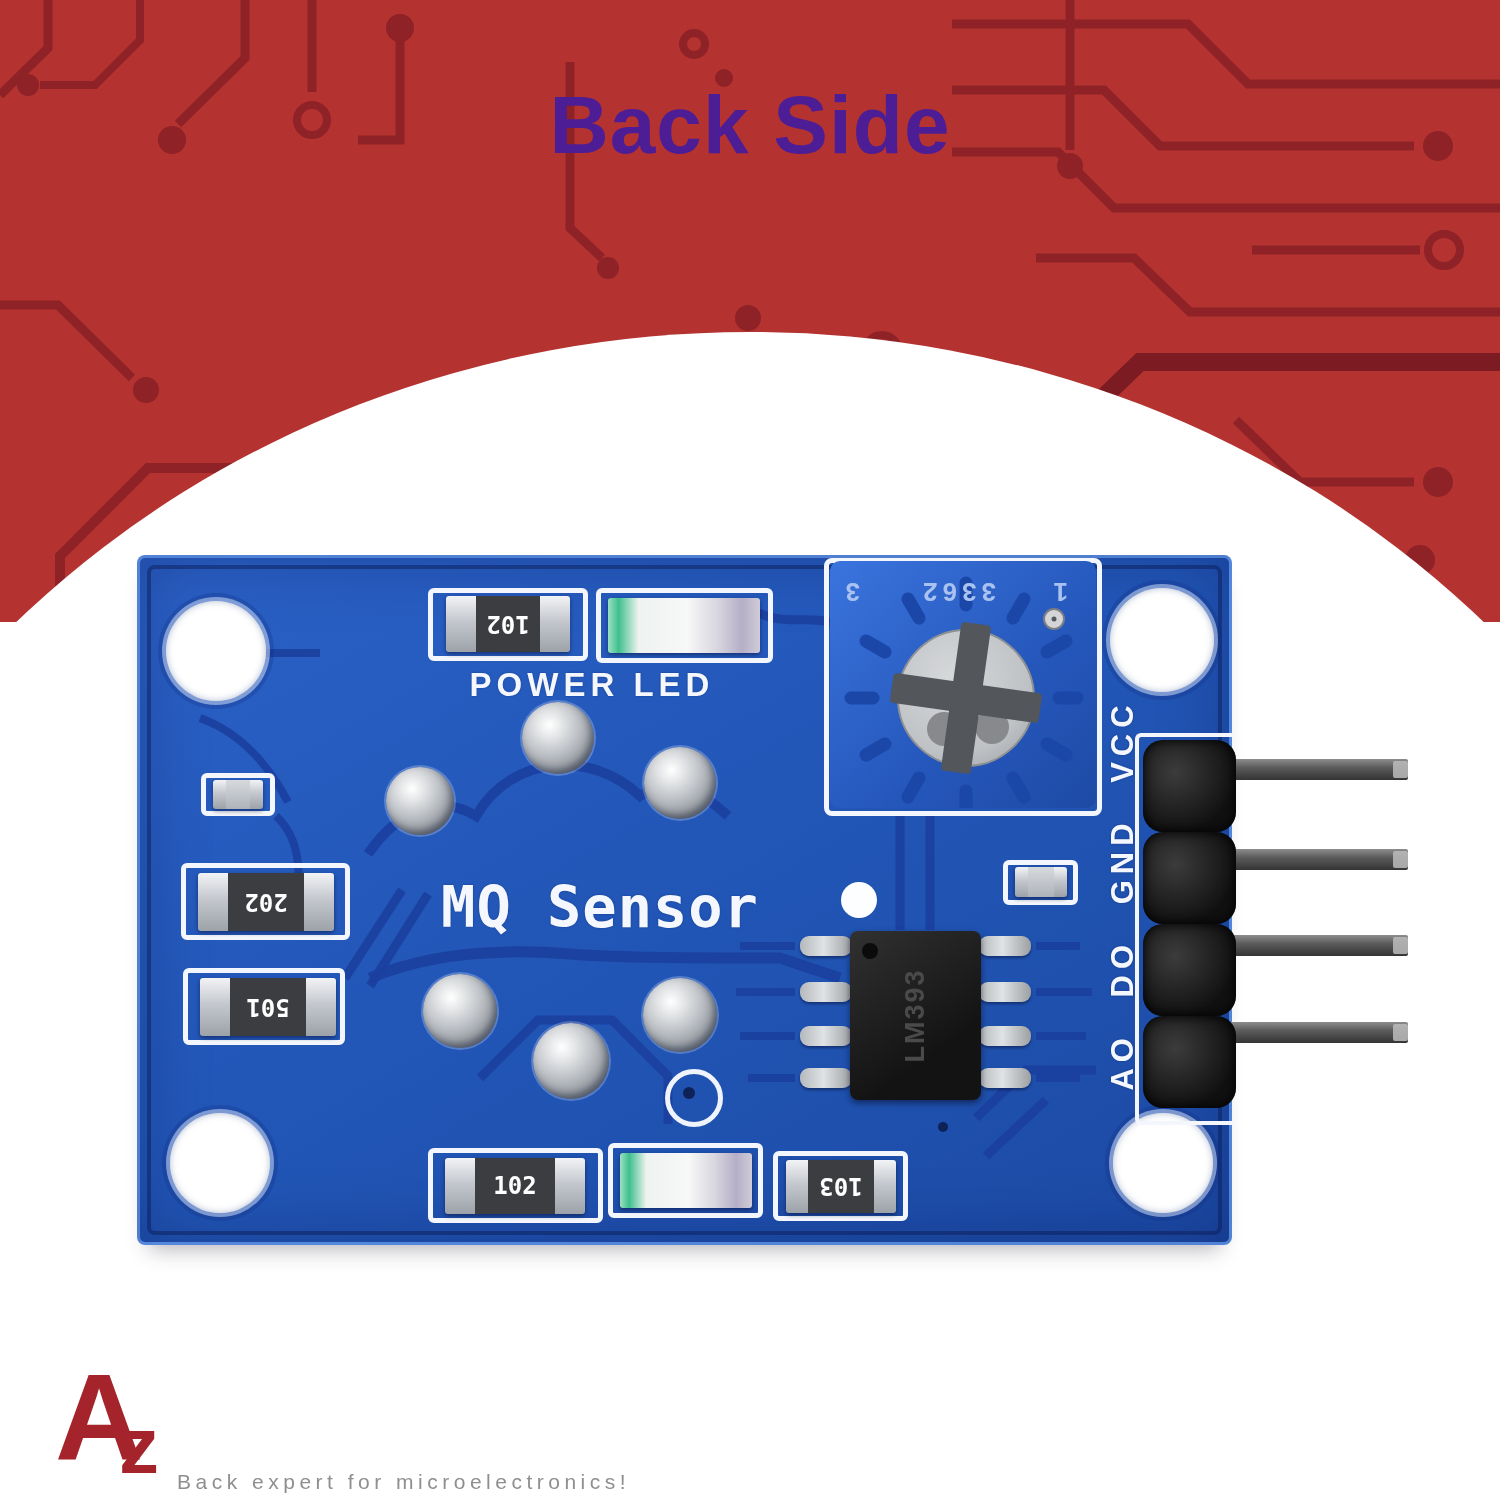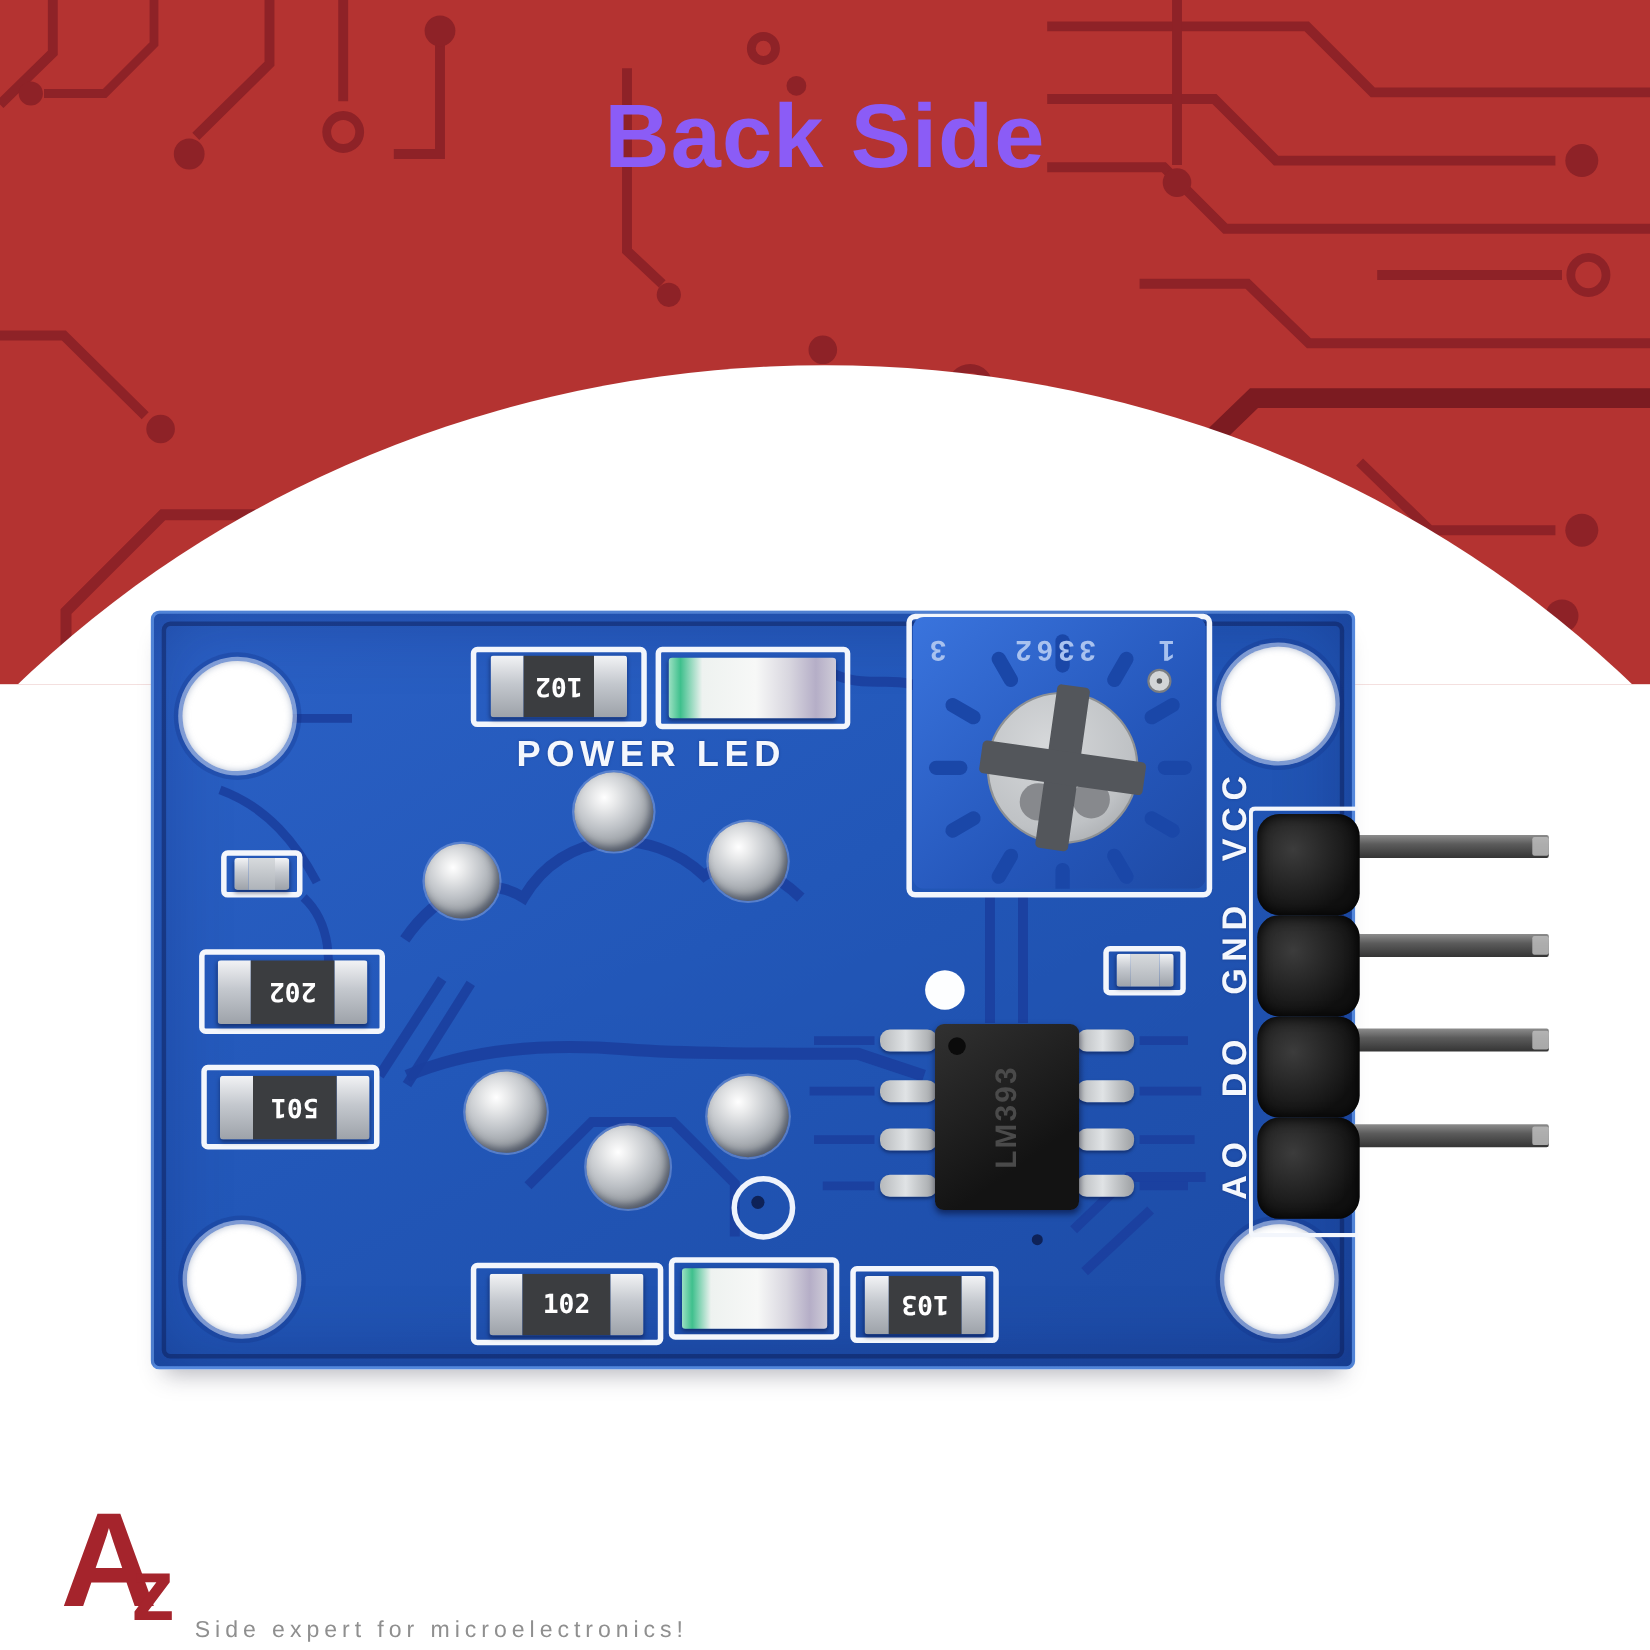--- a/index.html
+++ b/index.html
@@ -5,21 +5,21 @@
   html,body{margin:0;padding:0;background:#fff;}
   .stage{position:relative;width:1500px;height:1500px;background:#ffffff;overflow:hidden;
          font-family:"Liberation Sans","DejaVu Sans",sans-serif;}
 
   
   .red-band{position:absolute;left:0;top:0;width:1500px;height:622px;background:#B43331;overflow:hidden;}
   .red-band svg{position:absolute;left:0;top:0;}
   .white-ellipse{position:absolute;left:-270px;top:332px;width:2040px;height:1900px;
                  background:#ffffff;border-radius:50%;}
   .page-title{position:absolute;left:0;right:0;top:84px;text-align:center;
-              font-size:82px;line-height:1;font-weight:800;letter-spacing:1px;color:#8b5cf6;z-index:5;}
+              font-size:82px;line-height:1;font-weight:800;letter-spacing:1px;color:#4c1d95;z-index:5;}
 
   
   .pcb{position:absolute;left:137px;top:555px;width:1095px;height:690px;border-radius:8px;
        background:linear-gradient(150deg,#2b61c6 0%,#2257B8 45%,#1c4aa4 100%);
        border:3px solid rgba(120,170,240,.55);box-sizing:border-box;
        box-shadow:0 16px 20px -12px rgba(40,40,60,.35), inset 0 0 70px rgba(0,10,70,.28);}
   .pcb-traces{position:absolute;left:0;top:0;}
 
   .hole{position:absolute;background:#ffffff;border-radius:50%;
         box-shadow:0 0 0 4px rgba(205,220,248,.55),0 0 0 8px rgba(18,48,128,.28),inset 0 0 7px rgba(140,155,185,.65);}
@@ -190,20 +190,21 @@
       <div class="res-cap"></div>
     </div>
 
     <div class="res-outline" style="left:43px;top:410px;width:162px;height:77px;"></div>
     <div class="res-body" style="left:60px;top:420px;width:136px;height:58px;">
       <div class="res-cap"></div>
       <div class="res-mid flip">501</div>
       <div class="res-cap"></div>
     </div>
 
+    <div class="silk-text" style="left:280px;top:316px;width:360px;text-align:center;font-size:57px;letter-spacing:1px;font-family:'DejaVu Sans Mono','Liberation Mono',monospace;">MQ Sensor</div>
 
     <div class="white-dot" style="left:701px;top:324px;width:36px;height:36px;"></div>
 
     <div class="bump" style="left:246px;top:209px;width:68px;height:68px;"></div>
     <div class="bump" style="left:382px;top:144px;width:72px;height:72px;"></div>
     <div class="bump" style="left:504px;top:189px;width:72px;height:72px;"></div>
     <div class="bump" style="left:283px;top:416px;width:74px;height:74px;"></div>
     <div class="bump" style="left:393px;top:465px;width:76px;height:76px;"></div>
     <div class="bump" style="left:503px;top:420px;width:74px;height:74px;"></div>
 
@@ -302,16 +303,16 @@
     <div class="plastic" style="left:1003px;top:182px;"></div>
     <div class="plastic" style="left:1003px;top:274px;"></div>
     <div class="plastic" style="left:1003px;top:366px;"></div>
     <div class="plastic" style="left:1003px;top:458px;"></div>
     <div class="pin-labels" style="left:785px;top:317px;">AO DO GND VCC</div>
   </div>
 
   <div class="logo">
     <span class="logo-a">A</span>
     <span class="logo-z">z</span>
-    <div class="tagline">Side expert for microelectronics!</div>
+    <div class="tagline">Back expert for microelectronics!</div>
   </div>
 
 </div>
 
 </body></html>

